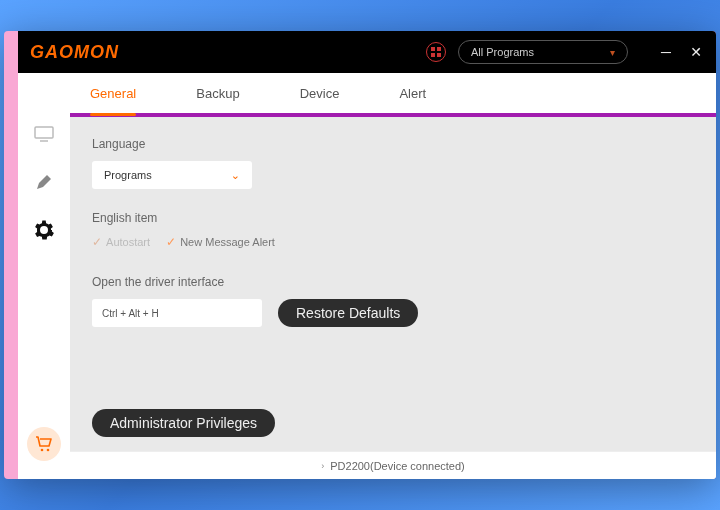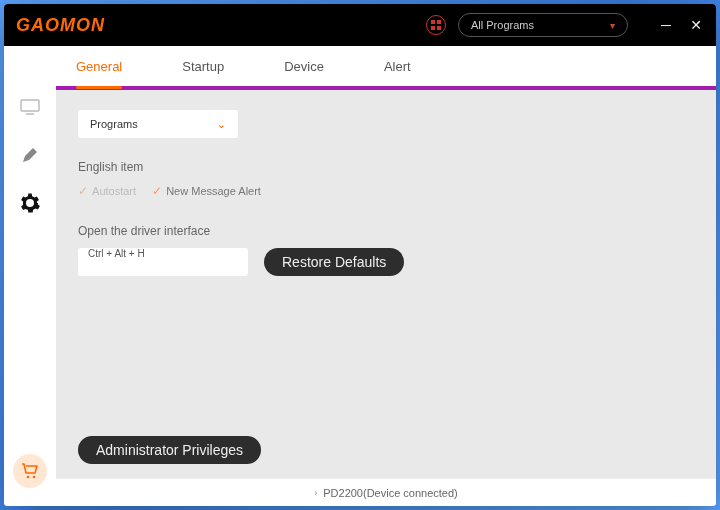--- a/index.html
+++ b/index.html
@@ -1,18 +1,18 @@
 <!DOCTYPE html>
 <html><head>
 <meta charset="utf-8">
 <style>
   * { box-sizing: border-box; margin: 0; padding: 0; font-family: "Segoe UI", Arial, sans-serif; }
   html, body { width: 720px; height: 510px; overflow: hidden; }
   body { background: linear-gradient(135deg, #5aa3ff 0%, #3a7de0 50%, #5aa3ff 100%); display: flex; align-items: center; justify-content: center; }
-  .window { width: 712px; height: 502px; background: #f9a8d4; border-radius: 4px; overflow: hidden; display: flex; flex-direction: column; box-shadow: 0 8px 40px rgba(0,0,0,0.35); position: relative; }
+  .window { width: 712px; height: 448px; background: #f9a8d4; border-radius: 4px; overflow: hidden; display: flex; flex-direction: column; box-shadow: 0 8px 40px rgba(0,0,0,0.35); position: relative; padding-left: 14px; }
 
   
   .titlebar { height: 42px; background: #000; display: flex; align-items: center; padding: 0 12px; gap: 12px; }
   .logo { color: #ff6a00; font-weight: 700; font-size: 18px; letter-spacing: 1px; font-style: italic; font-family: Arial, sans-serif; }
   .titlebar-spacer { flex: 1; }
   .sessions-icon { width: 20px; height: 20px; border: 1px solid #c33; border-radius: 50%; display: flex; align-items: center; justify-content: center; color: #c33; font-size: 10px; }
   .program-select { border: 1px solid #555; border-radius: 14px; height: 24px; min-width: 170px; display: flex; align-items: center; padding: 0 12px; color: #ccc; font-size: 11px; cursor: pointer; justify-content: space-between; text-align: right; }
   .program-select .chev { color: #c05020; font-size: 10px; }
   .win-controls { display: flex; gap: 14px; margin-left: 18px; align-items: center; }
   .win-btn { color: #eee; font-size: 14px; cursor: pointer; width: 16px; text-align: center; }
@@ -32,21 +32,21 @@
 
   .content { flex: 1; padding: 20px 22px 14px 22px; overflow: auto; display: flex; flex-direction: column; }
   .section-label { font-size: 12px; color: #666; margin-bottom: 10px; }
   .lang-select { background: #fff; border-radius: 3px; height: 28px; width: 160px; display: flex; align-items: center; justify-content: space-between; padding: 0 12px; font-size: 11px; color: #333; cursor: pointer; margin-bottom: 22px; }
   .lang-select .chev { color: #ff6a00; font-size: 11px; }
   .checks { display: flex; gap: 16px; font-size: 11px; color: #777; margin-bottom: 26px; }
   .check { display: flex; align-items: center; gap: 4px; cursor: pointer; }
   .check.disabled { color: #bbb; }
   .checkmark { color: #ff9a5a; font-size: 12px; }
   .hotkey-row { display: flex; align-items: center; gap: 16px; }
-  .hotkey-input { background: #fff; height: 28px; width: 170px; border-radius: 3px; font-size: 10px; color: #555; padding: 0 10px; display: flex; }
+  .hotkey-input { background: #fff; height: 28px; width: 170px; border-radius: 3px; font-size: 10px; color: #555; padding: 0 10px; display: flex; align-items: center; }
   .btn-dark { background: #2d2d2d; color: #eee; border: none; border-radius: 14px; height: 28px; padding: 0 18px; font-size: 14px; cursor: pointer; }
   .content-spacer { flex: 1; }
   .admin-btn { align-self: flex-start; margin-top: 18px; }
 
   .statusbar { height: 28px; background: #fff; display: flex; align-items: center; justify-content: center; font-size: 11px; color: #666; gap: 6px; border-top: 1px solid #eee; }
   .statusbar .chev { font-size: 9px; color: #888; }
 
   svg { display: block; }
 </style>
 </head>
@@ -101,27 +101,28 @@
             <circle cx="7" cy="15" r="1.3" fill="#ff6a00"></circle>
             <circle cx="13" cy="15" r="1.3" fill="#ff6a00"></circle>
           </svg>
       </div>
     </div>
 
     <div class="main">
 
       <div class="tabs">
         <div class="tab active"><span>General</span></div>
-        <div class="tab"><span>Startup</span></div>
+        <div class="tab"><span>Backup</span></div>
         <div class="tab"><span>Device</span></div>
         <div class="tab"><span>Alert</span></div>
       </div>
 
       <div class="content">
 
+        <div class="section-label">Language</div>
         <div class="lang-select">
           <span>Programs</span>
           <span class="chev">⌄</span>
         </div>
 
         <div class="section-label">English item</div>
         <div class="checks">
           <div class="check disabled">
             <span class="checkmark" style="color:#e0b8a0">✓</span>
             <span>Autostart</span>

